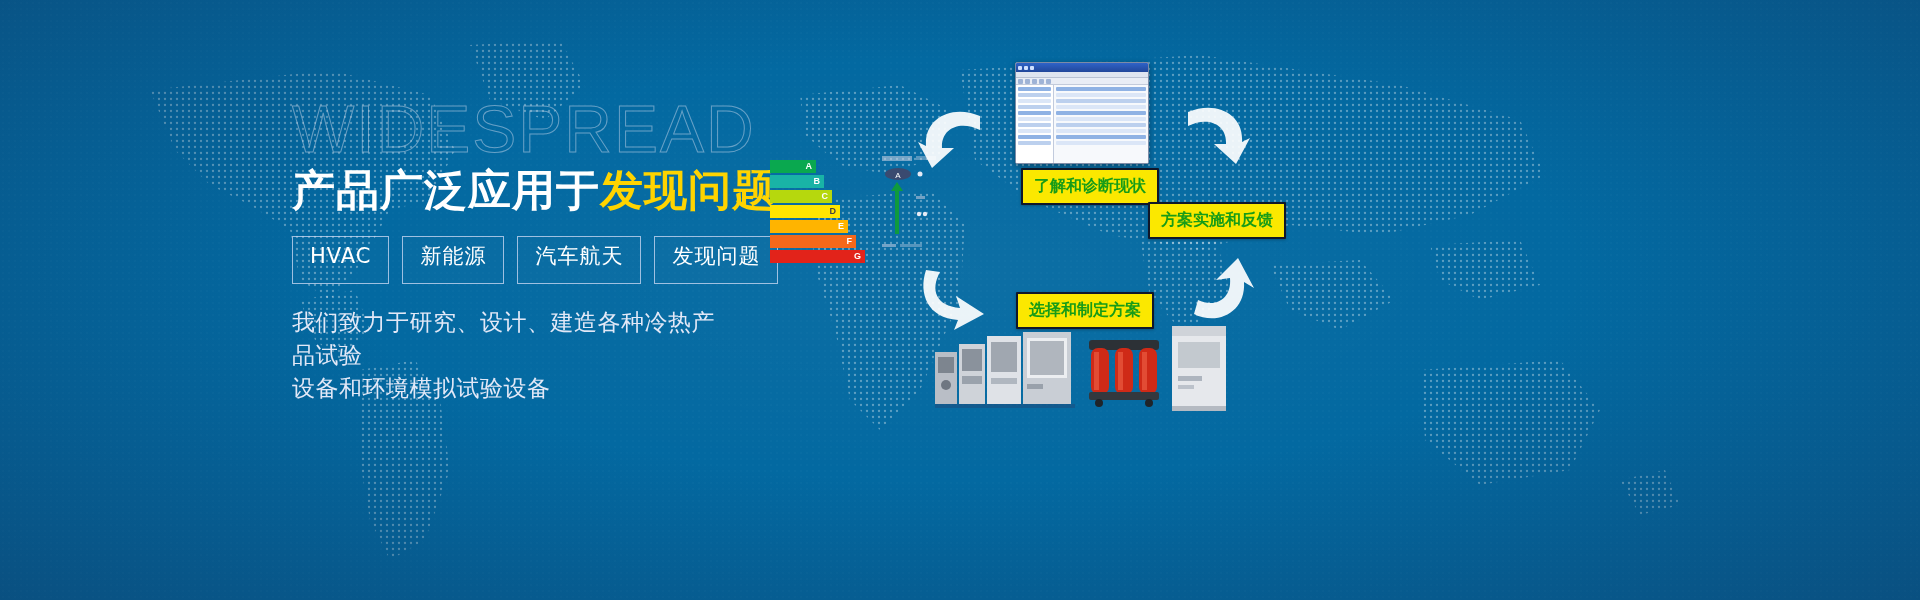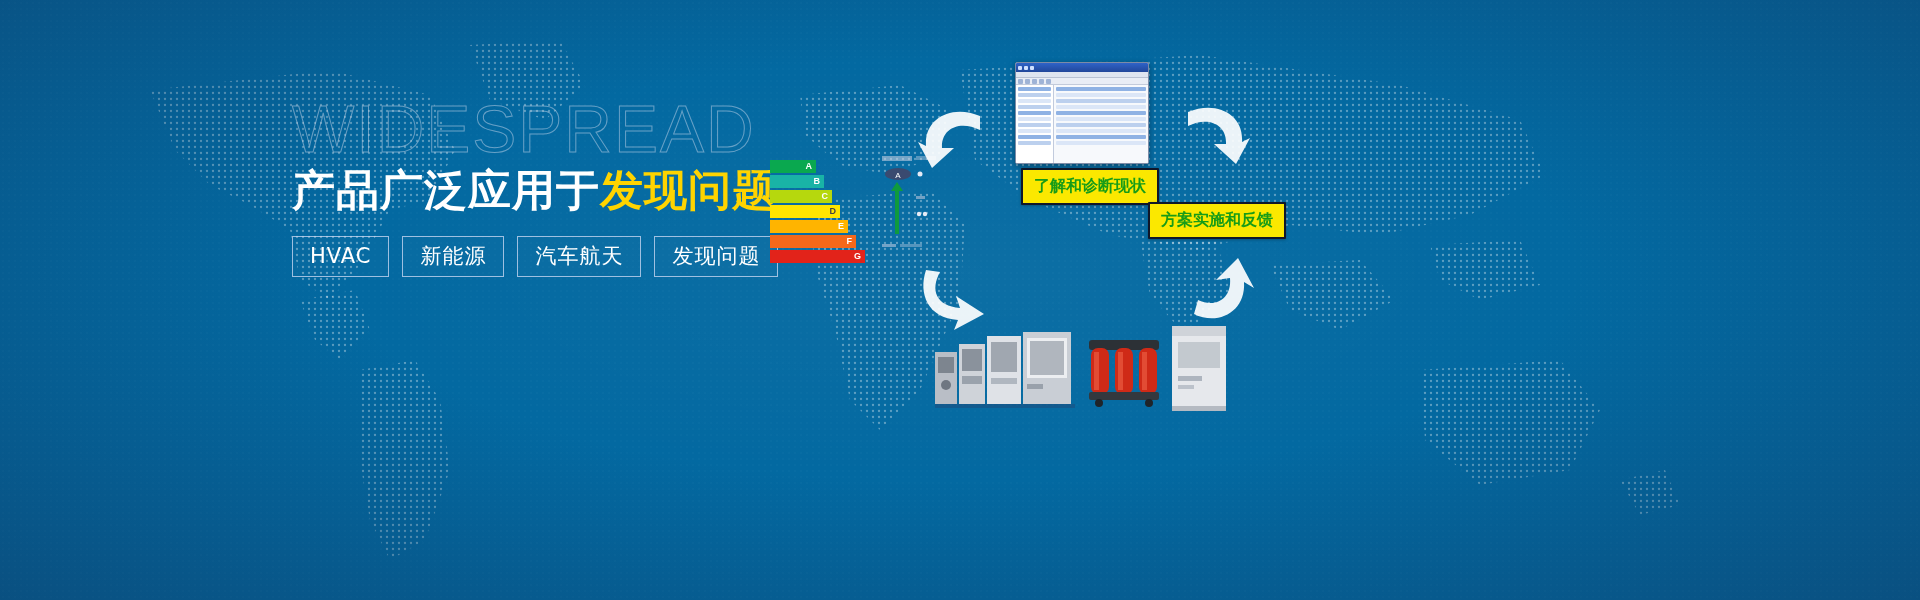--- a/index.html
+++ b/index.html
@@ -26,21 +26,21 @@
   }
   .headline{ font-size:43px; line-height:1.12; font-weight:bold; white-space:nowrap;
              letter-spacing:1px; margin-top:-4px; }
   .headline .w{ color:#ffffff;font-family:Liberation Mono, monospace; }
   .headline .y{ color:#ffd400; }
 
   .tags{ display:flex; gap:13px; margin-top:18px; }
   .tag{
     border:1px solid rgba(210,220,245,0.75);
     color:#ffffff; font-size:21px; letter-spacing:1px;
-    padding:7px 17px 8px; white-space:nowrap; line-height:1.15;
+    padding:7px 17px 15px; white-space:nowrap; line-height:1.15;
     background:rgba(255,255,255,0.02);
   }
   .lead{
     margin-top:22px; color:#e2e8f7; font-size:23px; line-height:1.42;
     width:440px; letter-spacing:.5px;
   }
   .sub-en{
     margin-top:16px; color:rgba(197,208,233,0.55); font-size:11.5px;
     line-height:1.62; width:390px; letter-spacing:.2px;
     font-family:"Liberation Sans",sans-serif;
@@ -150,20 +150,24 @@
       <span class="w">产品广泛应用于</span><span class="y">发现问题</span>
     </div>
 
     <div class="tags">
       <div class="tag">HVAC</div>
       <div class="tag">新能源</div>
       <div class="tag">汽车航天</div>
       <div class="tag">发现问题</div>
     </div>
 
+    <div class="lead">
+      <div>我们致力于研究、设计、建造各种冷热产品试验</div>
+      <div>设备和环境模拟试验设备</div>
+    </div>
 
     <div class="sub-en">
     </div>
   </div>
 
   <div class="right">
 
     <div class="energy">
       <div class="ebar" style="width:46px;background:#0aa84f;">
           <span>A</span>
@@ -253,20 +257,21 @@
     </svg>
     <svg class="arrow a-bl" width="80" height="72" viewBox="0 0 80 72">
       <path d="M12 6 C4 30 14 54 44 56 L40 66 L70 50 L42 32 L46 44 C22 42 16 26 26 8 Z" fill="#ffffff" opacity=".92"></path>
     </svg>
     <svg class="arrow a-br" width="80" height="72" viewBox="0 0 80 72">
       <path d="M10 58 C34 70 62 56 60 26 L70 32 L54 2 L32 24 L46 22 C48 44 30 52 14 44 Z" fill="#ffffff" opacity=".92"></path>
     </svg>
 
     <div class="chip c1">了解和诊断现状</div>
     <div class="chip c3">方案实施和反馈</div>
+    <div class="chip c4">选择和制定方案</div>
 
     <svg class="equip e1" width="140" height="80" viewBox="0 0 140 80">
       <rect x="0" y="22" width="22" height="52" fill="#b9bec6"></rect>
       <rect x="3" y="27" width="16" height="16" fill="#7d858f"></rect>
       <circle cx="11" cy="55" r="5" fill="#6e7681"></circle>
       <rect x="24" y="14" width="26" height="60" fill="#cfd3d9"></rect>
       <rect x="27" y="19" width="20" height="22" fill="#8a929c"></rect>
       <rect x="27" y="46" width="20" height="8" fill="#9aa2ac"></rect>
       <rect x="52" y="6" width="34" height="68" fill="#dfe2e7"></rect>
       <rect x="56" y="12" width="26" height="30" fill="#9099a3" opacity=".8"></rect>

